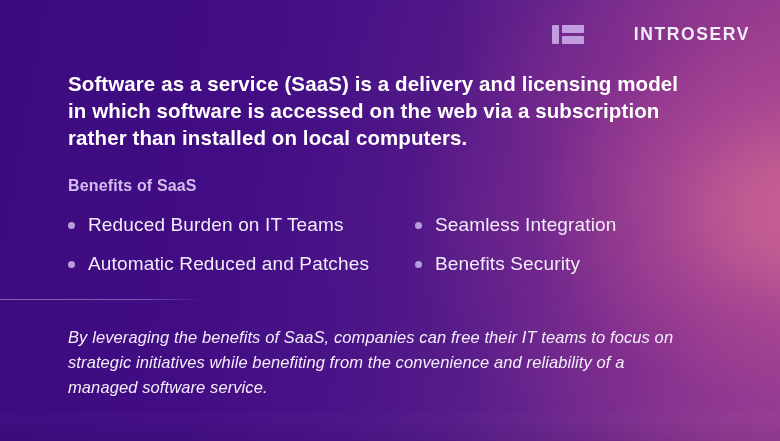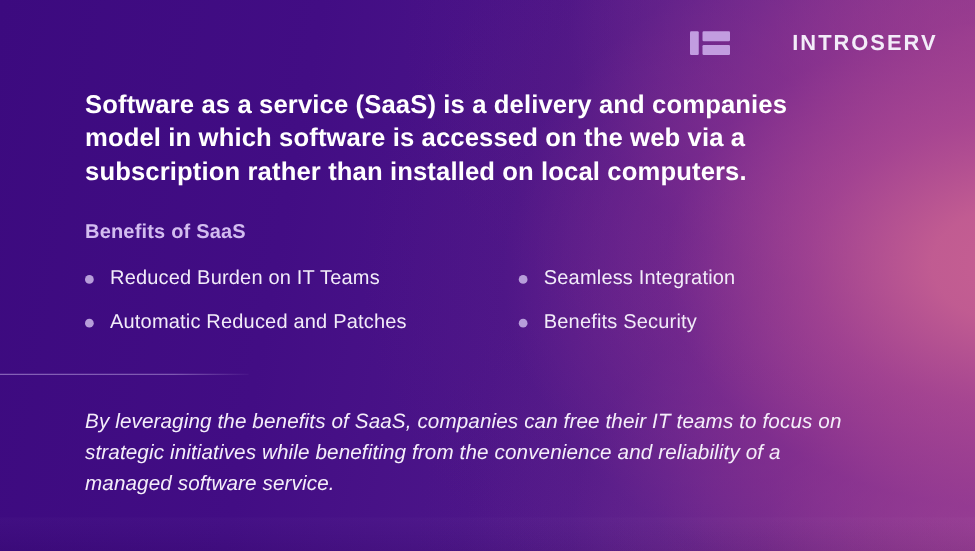--- a/index.html
+++ b/index.html
@@ -114,21 +114,21 @@
   }
   .bullet-dot {
     width: 7px;
     height: 7px;
     border-radius: 50%;
     background: #b79eda;
     flex: 0 0 auto;
   }
   .benefit-label {
     color: #f2ecf9;
-    font-size: 16px;
+    font-size: 19px;
     letter-spacing: 0.15px;
     white-space: nowrap;
   }
 
   
   .divider {
     position: absolute;
     left: 0;
     top: 299px;
     width: 199px;
@@ -169,21 +169,21 @@
     <span class="logo-mark">
       <span class="bar-v"></span>
       <span class="bar-stack">
         <span class="bar-h"></span>
         <span class="bar-h"></span>
       </span>
     </span>
     <span class="logo-text">INTROSERV</span>
   </div>
 
-  <div class="headline">Software as a service (SaaS) is a delivery and companies model in which software is accessed on the web via a subscription rather than installed on local computers.</div>
+  <div class="headline">Software as a service (SaaS) is a delivery and licensing model in which software is accessed on the web via a subscription rather than installed on local computers.</div>
 
   <div class="subheading">Benefits of SaaS</div>
 
   <div class="benefits">
     <div class="benefit-col left">
       <div class="benefit-item">
         <span class="bullet-dot"></span>
         <span class="benefit-label">Reduced Burden on IT Teams</span>
       </div>
       <div class="benefit-item">

